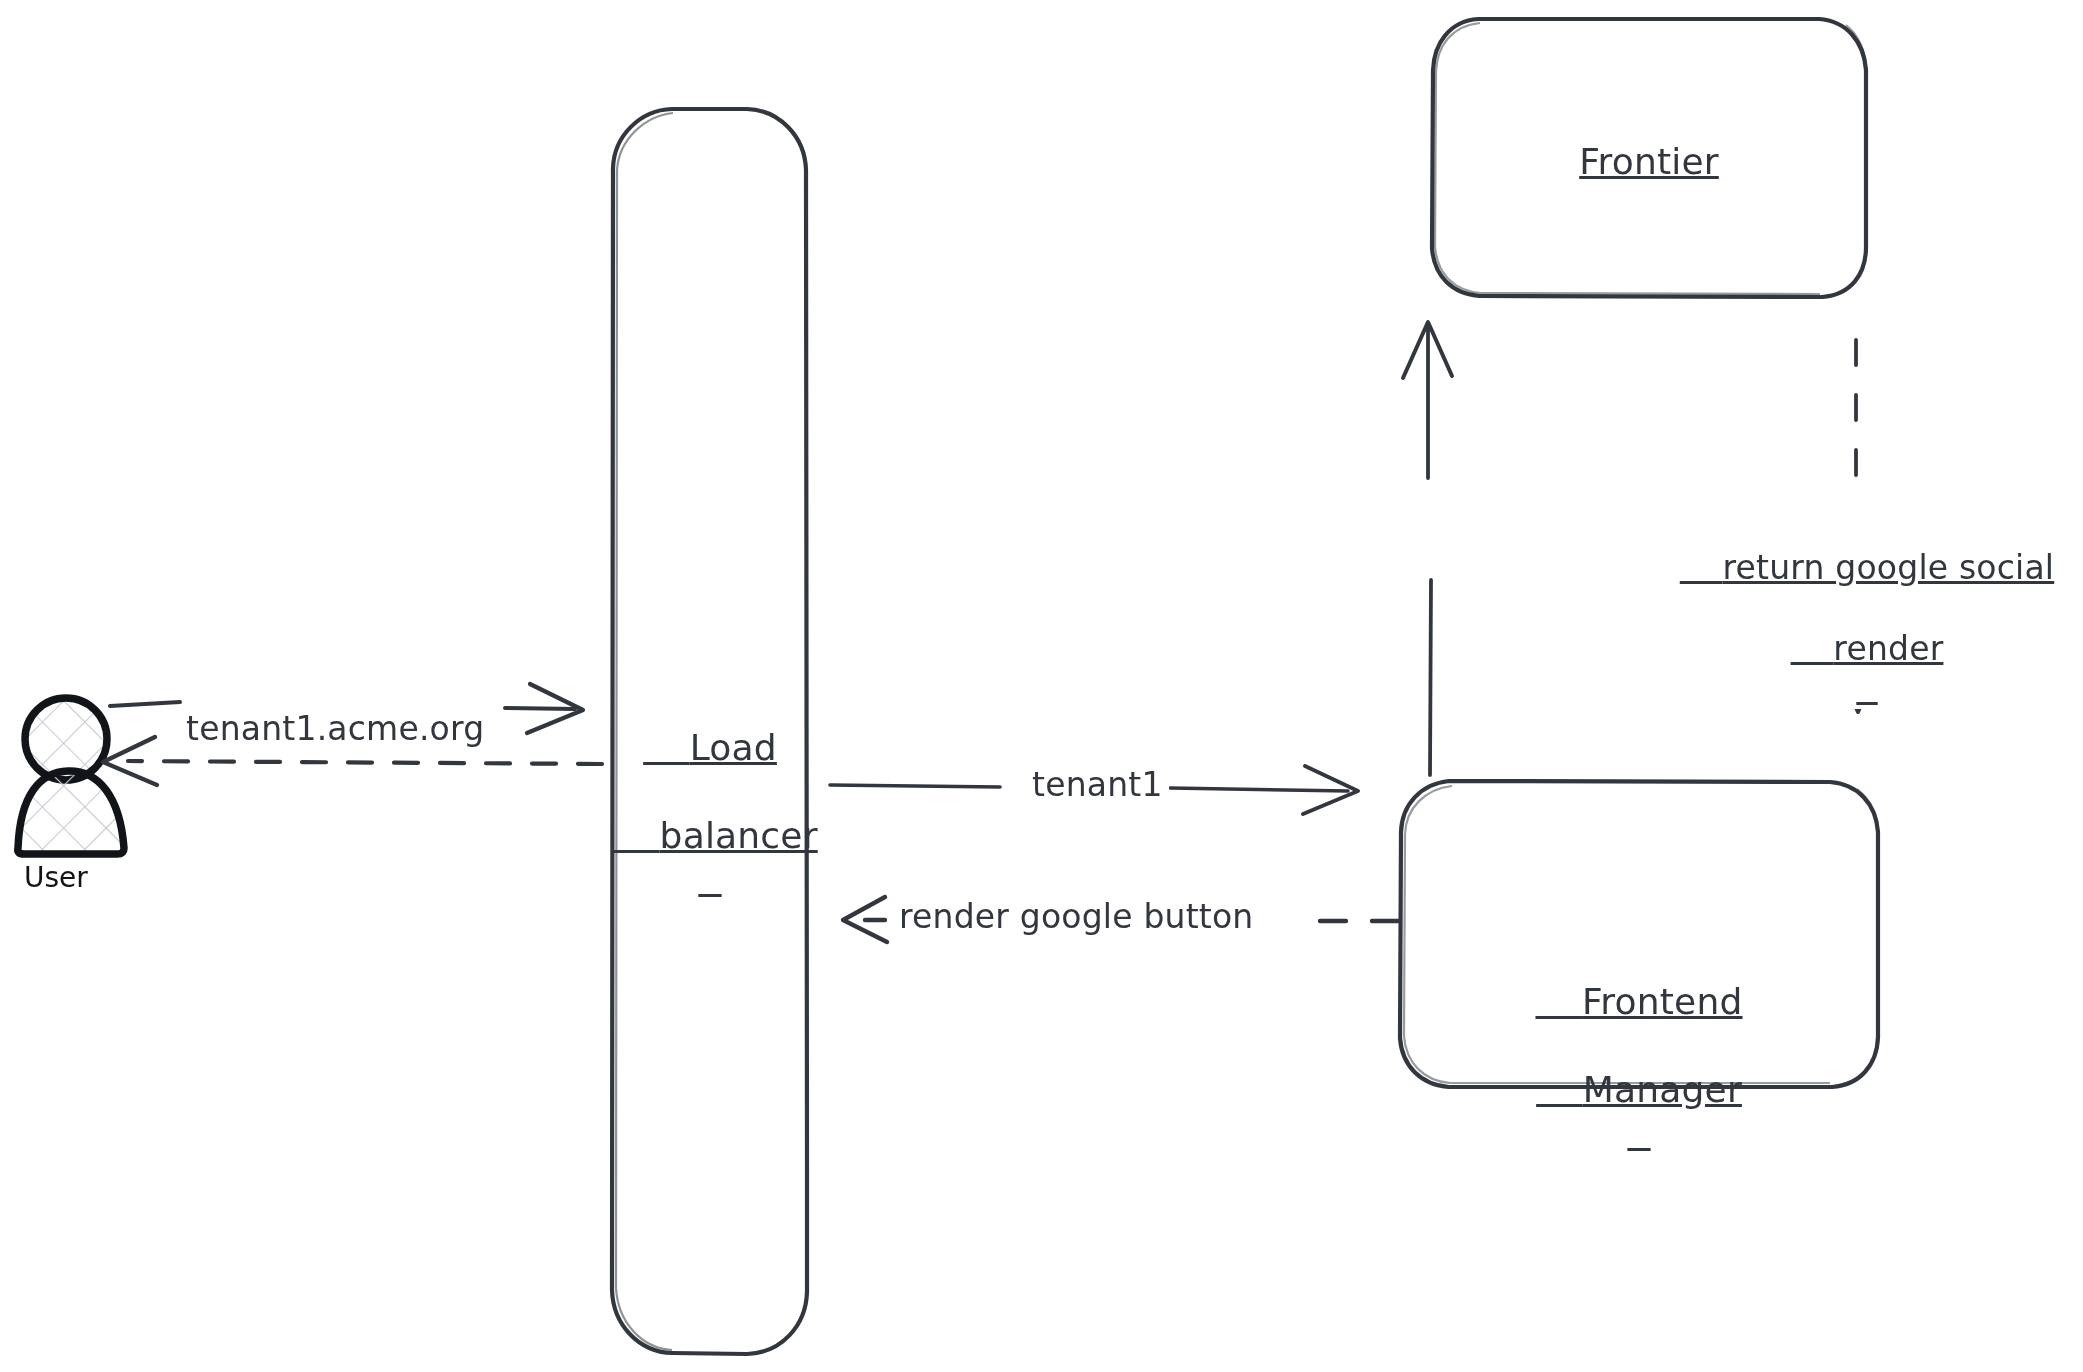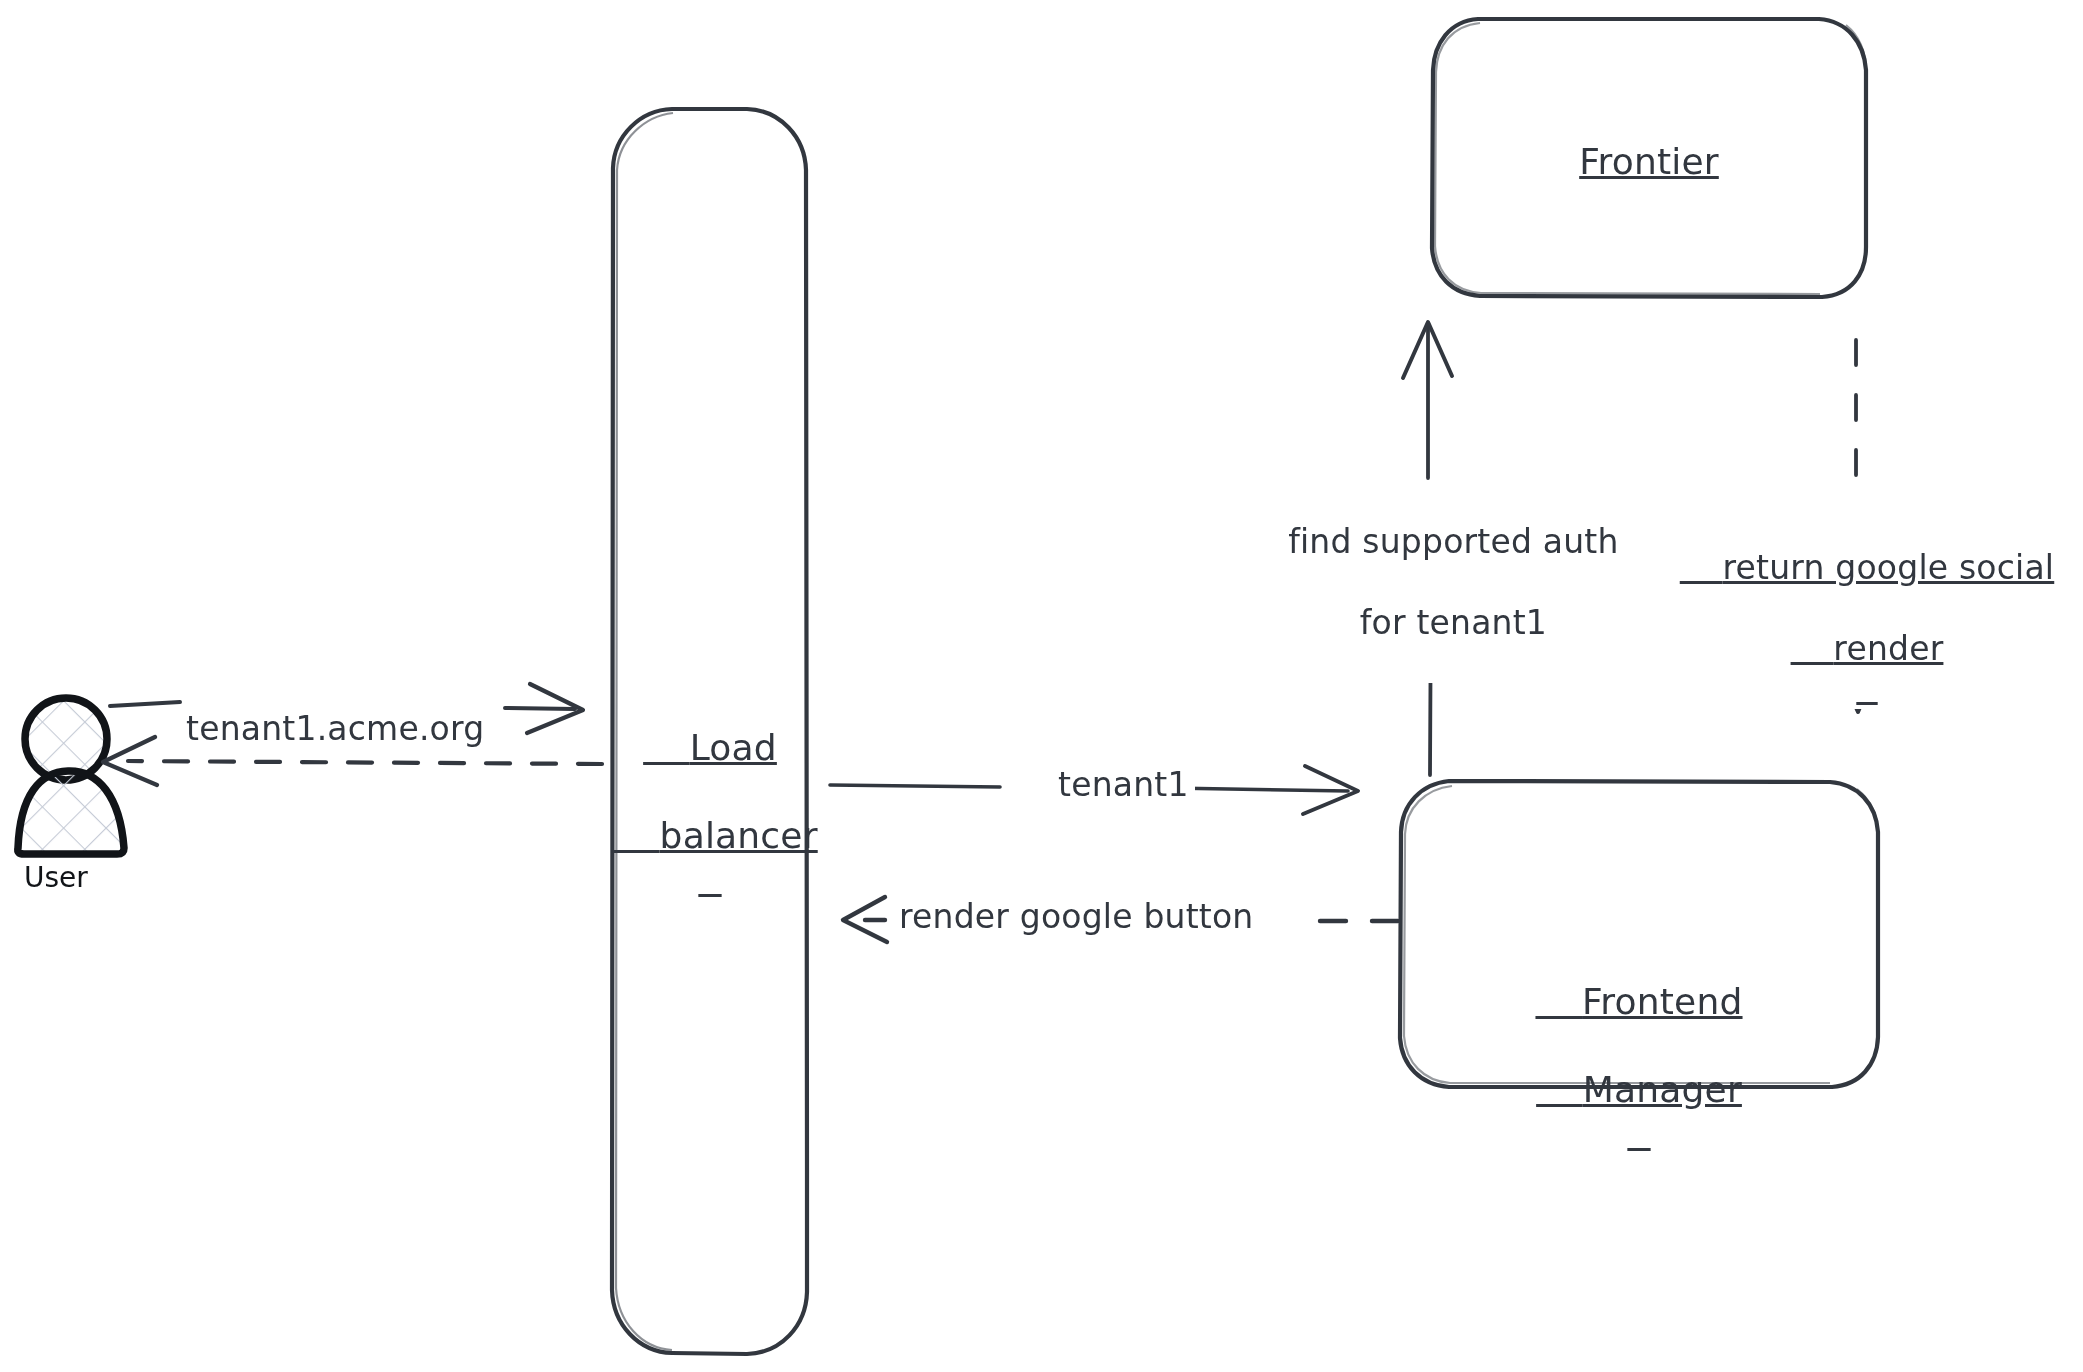--- a/index.html
+++ b/index.html
@@ -147,27 +147,23 @@
 
   <div class="node-label" style="left:1400px; top:936px; width:478px;">
     <span>Frontend</span><br>
     <span>Manager</span>
   </div>
 
   <div class="user-caption" style="left:24px; top:861px;">User</div>
 
   <div class="edge-label" style="left:180px; top:685px;margin-top:24px;">tenant1.acme.org</div>
 
-  <div class="edge-label" style="left:1052px; top:765px;text-align:center;">tenant1</div>
+  <div class="edge-label" style="left:1026px; top:765px;text-align:center;">tenant1</div>
 
   <div class="edge-label" style="left:893px; top:897px;">render google button</div>
 
-  <div class="edge-label" style="left:1216px; top:482px; width:420px;">
-    <span>find supported auth</span><br>
-    <span>for tenant1</span>
-  </div>
 
   <div class="edge-label" style="left:1656px; top:508px; width:410px;text-decoration:underline;">
     <span>return google social</span><br>
     <span>render</span>
   </div>
 
 </div>
 
 </body></html>

